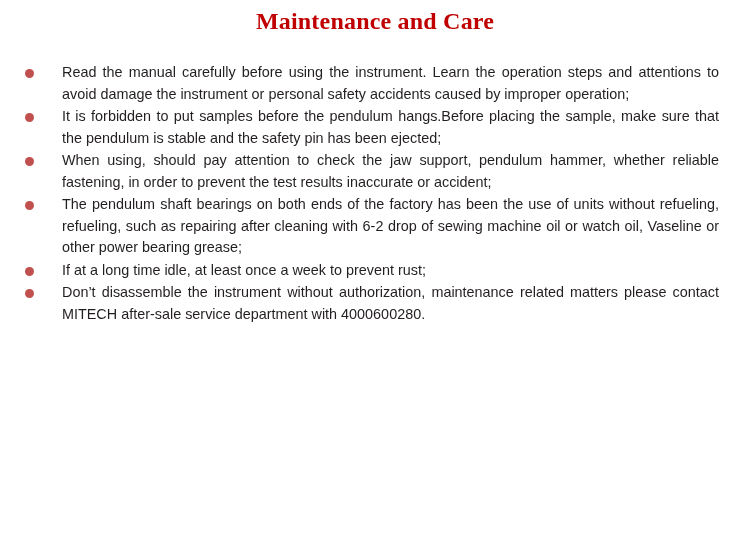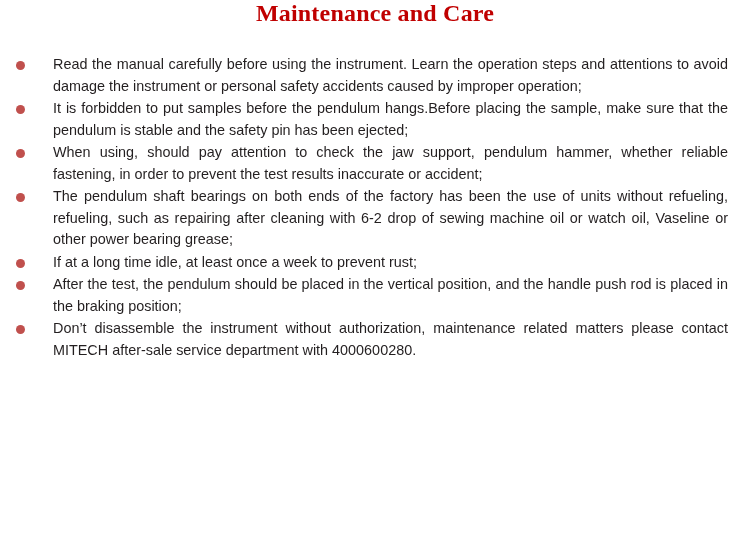--- a/index.html
+++ b/index.html
@@ -22,24 +22,25 @@
     padding: 0;
   }
   .doc-title {
     text-align: center;
     color: #c00000;
     font-family: "Liberation Serif", serif;
     font-weight: bold;
     font-size: 24px;
     letter-spacing: 0.2px;
     margin: 0;
+    padding-top: 8px;
   }
   .bullet-list {
     list-style: none;
-    margin: 4px;
+    margin: 13px;
     padding: 0;
     margin-top: 27px;
   }
   .bullet-item {
     display: flex;
     align-items: flex-start;
     padding: 0 18px 0 12px;
     margin-bottom: 1px;
   }
   .bullet-marker {
@@ -85,21 +86,17 @@
     <li class="bullet-item">
       <span class="bullet-marker" style="background: rgb(192, 80, 77);"></span>
       <span class="bullet-text">The pendulum shaft bearings on both ends of the factory has been the use of units without refueling, refueling, such as repairing after cleaning with 6-2 drop of sewing machine oil or watch oil, Vaseline or other power bearing grease;</span>
     </li>
     <li class="bullet-item">
       <span class="bullet-marker" style="background: rgb(192, 80, 77);"></span>
       <span class="bullet-text">If at a long time idle, at least once a week to prevent rust;</span>
     </li>
     <li class="bullet-item">
       <span class="bullet-marker" style="background: rgb(192, 80, 77);"></span>
-      <span class="bullet-text">After the test, the pendulum should be placed in the vertical position, and the handle push rod is placed in the braking position;</span>
-    </li>
-    <li class="bullet-item">
-      <span class="bullet-marker" style="background: rgb(192, 80, 77);"></span>
       <span class="bullet-text">Don’t disassemble the instrument without authorization, maintenance related matters please contact MITECH after-sale service department with 4000600280.</span>
     </li>
   </ul>
 
 </div>
 
 </body></html>

